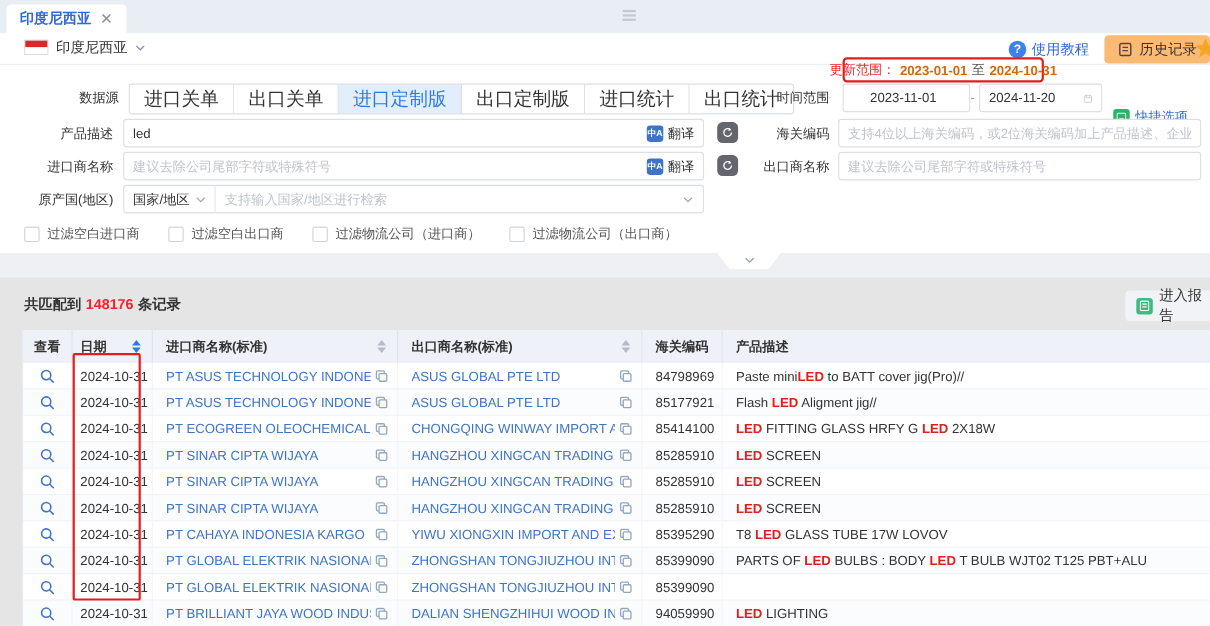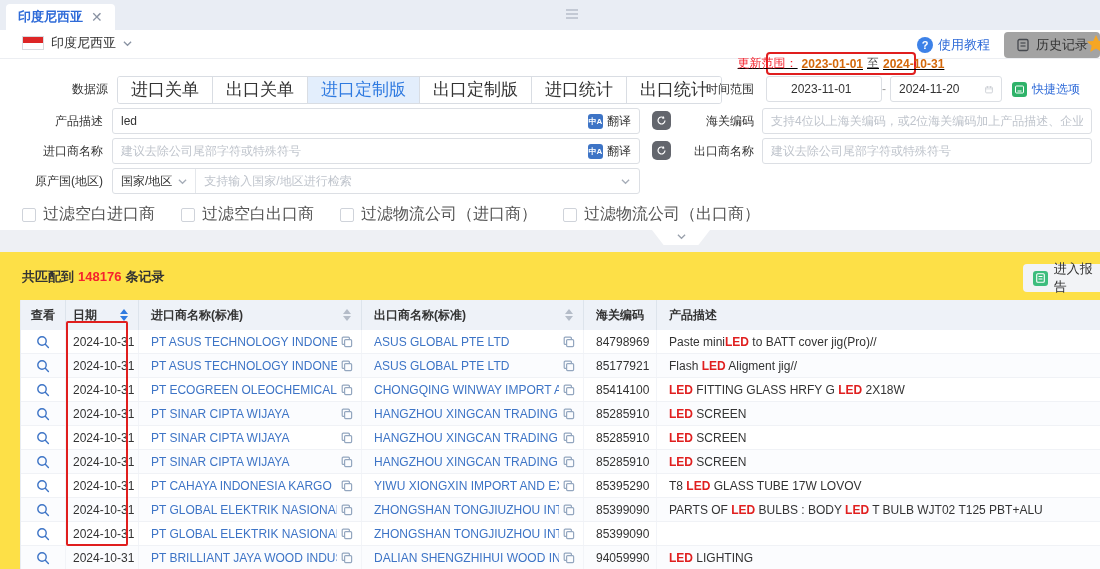--- a/index.html
+++ b/index.html
@@ -21,28 +21,28 @@
   .header { position:absolute; left:0; top:30px; width:1100px; height:28px; background:#fff; }
   .country-sel { position:absolute; left:22px; top:4px; display:flex; align-items:center; gap:7px; cursor:pointer; }
   .flag { width:22px; height:14px; border:1px solid #d8dbe0; }
   .flag .r { height:50%; background:#dd2626; } .flag .w { height:50%; background:#fff; }
   .country-name { font-size:13px; color:#333; }
   .chev { width:9px; height:9px; display:inline-block; }
   .hdr-right { position:absolute; right:0; top:2px; display:flex; align-items:center; gap:14px; }
   .tutorial { display:flex; align-items:center; gap:5px; color:#2f6bd8; font-size:13px; cursor:pointer; }
   .q-circle { width:16px; height:16px; border-radius:50%; background:#3d82e8; color:#fff; font-size:11px;
     display:flex; align-items:center; justify-content:center; font-weight:bold; }
-  .history-btn { display:flex; align-items:center; gap:6px; background:#a3a3a3; border-radius:4px;
+  .history-btn { display:flex; align-items:center; gap:6px; background:#fdba74; border-radius:4px;
     height:26px; padding:0 12px; font-size:13px; color:#333; cursor:pointer; }
   .star { position:absolute; left:1086px; top:34px; }
 
   
-  .upd-box { position:absolute; left:766px; top:52px; width:150px; height:23px; border:2px solid #e01e1e;
+  .upd-box { position:absolute; left:766px; top:52px; width:183px; height:23px; border:2px solid #e01e1e;
     border-radius:4px; display:flex; align-items:center; justify-content:center; gap:4px;
-    font-size:12px; background:#fff; z-index:5; white-space:nowrap;text-decoration:underline; }
+    font-size:12px; background:#fff; z-index:5; white-space:nowrap; }
   .upd-prefix { color:#f5222d; }
   .upd-date { color:#d4680b; font-weight:bold; }
   .upd-join { color:#555; }
 
   
   .filter-panel { position:absolute; left:0; top:58px; width:1100px; height:172px; background:#fff;
     border-top:1px solid #eceef2; }
   .f-label { position:absolute; font-size:12px; color:#333; text-align:right; width:80px; line-height:26px; }
   .seg-group { position:absolute; left:117px; top:17px; display:flex; border:1px solid #d9dde3;
     border-radius:3px; overflow:hidden; height:28px; }
@@ -59,39 +59,39 @@
   .trans-btn { display:flex; align-items:center; gap:4px; padding:0 8px; cursor:pointer; font-size:12px; color:#333;
     height:100%; }
   .trans-ic { width:15px; height:15px; background:#3d74c6; border-radius:3px; color:#fff; font-size:8px;
     display:flex; align-items:center; justify-content:center; font-weight:bold; }
   .circle-ic { position:absolute; width:19px; height:19px; background:#63666d; border-radius:5px;
     display:flex; align-items:center; justify-content:center; cursor:pointer; }
   .date-inp { position:absolute; height:26px; border:1px solid #dcdfe4; border-radius:3px; display:flex;
     align-items:center; padding:0 8px; gap:6px; }
   .date-inp input { border:none; outline:none; width:80px; font-size:12px; color:#333; font-family:inherit; }
   .dash { position:absolute; top:17px; font-size:12px; color:#999; line-height:26px; }
-  .quick { position:absolute; left:1012px; top:17px; display:flex; align-items:center; gap:5px;
+  .quick { position:absolute; left:1012px; top:34px; display:flex; align-items:center; gap:5px;
     color:#2f6bd8; font-size:12px; line-height:26px; cursor:pointer; }
   .kbd-ic { width:15px; height:15px; background:#2fb36a; border-radius:3px; display:flex;
     align-items:center; justify-content:center; }
   .origin-left { display:flex; align-items:center; gap:6px; padding:0 8px; border-right:1px solid #e4e7eb;
     height:100%; font-size:12px; color:#333; cursor:pointer; white-space:nowrap; }
   .cbx-row { position:absolute; left:22px; top:145px; display:flex; align-items:center; gap:26px; }
   .cbx-item { display:flex; align-items:center; gap:7px; cursor:pointer; }
   .cbx { width:14px; height:14px; border:1px solid #cfd3da; border-radius:2px; background:#fff; }
-  .cbx-label { font-size:16px; color:#555; }
+  .cbx-label { font-size:12px; color:#555; }
 
   
   .gray-strip { position:absolute; left:0; top:230px; width:1100px; height:22px; background:#eef0f4; }
   .collapse-handle { position:absolute; left:652px; top:230px; width:58px; height:15px; background:#fff;
     clip-path:polygon(0 0,100% 0,80% 100%,20% 100%); display:flex; align-items:flex-start;
     justify-content:center; cursor:pointer; z-index:3; }
 
   
-  .results { position:absolute; left:0; top:252px; width:1100px; height:317px; background:#fde047; }
+  .results { position:absolute; left:0; top:252px; width:1100px; height:317px; background:#e5e5e5; }
   .count-line { position:absolute; left:22px; top:16px; font-size:13px; color:#333; font-weight:bold; }
   .count-num { color:#f5222d; padding:0 4px; }
   .report-btn { position:absolute; left:1023px; top:12px; height:28px; width:92px; background:#f2f3f6;
     border-radius:4px; display:flex; align-items:center; gap:6px; padding:0 10px; font-size:13px;
     color:#333; cursor:pointer; }
   .report-ic { width:15px; height:15px; background:#3dbd7d; border-radius:3px; display:flex;
     align-items:center; justify-content:center; }
 
   
   .table { position:absolute; left:20px; top:48px; width:1080px; border-left:1px solid #e8ecf2; }

